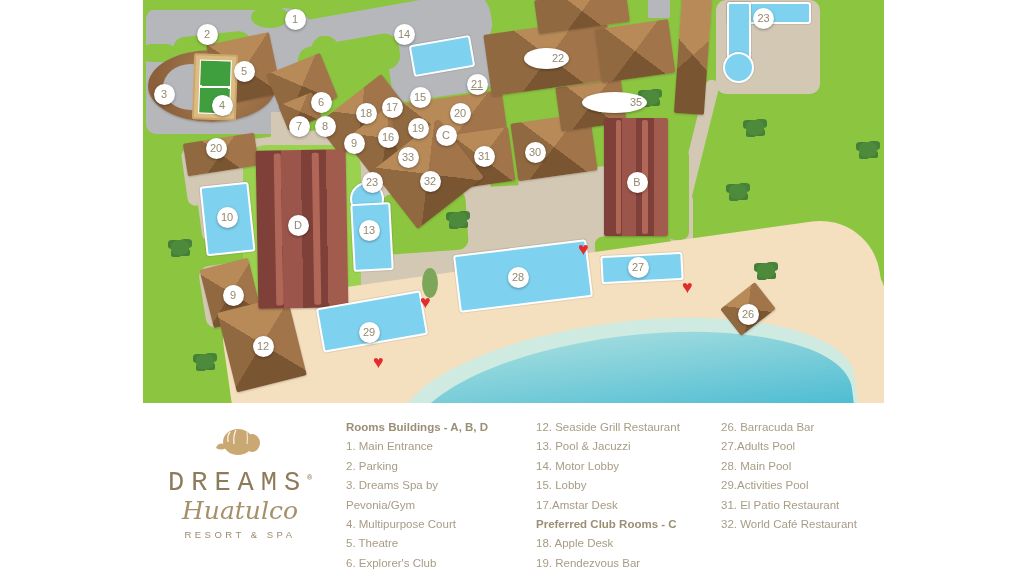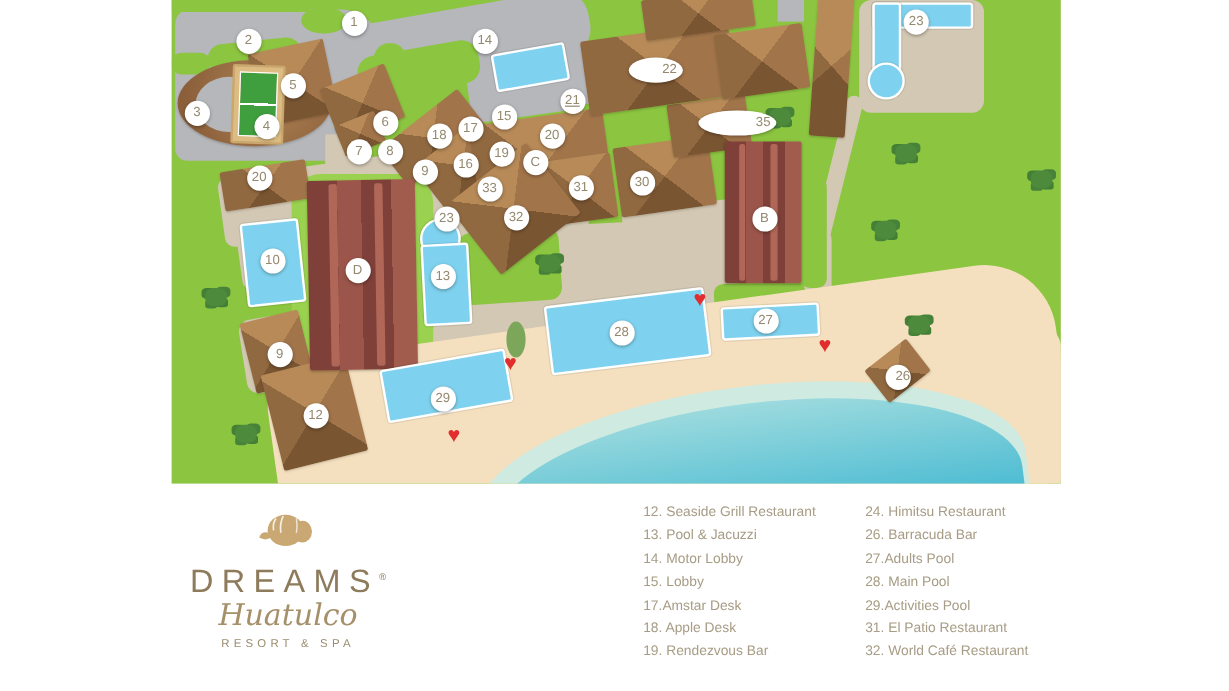--- a/index.html
+++ b/index.html
@@ -25,21 +25,21 @@
   .heart{color:#e12d2d;font-size:18px;line-height:18px;z-index:35;}
   .tree{width:18px;height:15px;border-radius:40%;background:#4d8a3b;z-index:30;
         box-shadow:6px -4px 0 -3px #47823a,-6px -3px 0 -3px #447f36,5px 5px 0 -4px #447f36,-4px 6px 0 -4px #47823a;}
   .bush{background:#7ca75b;border-radius:50%;z-index:30;}
   
   .lcol{position:absolute;top:418px;width:190px;color:#a79c85;font-size:11.5px;}
   .lrow{height:19.4px;line-height:19.4px;white-space:nowrap;}
   .lrow.h{font-weight:bold;color:#9a8f75;}
   
   #logo{position:absolute;left:140px;top:424px;width:200px;text-align:center;color:#8d7b5b;}
-  #logo .brand{font-family:Liberation Sans, sans-serif;font-size:27px;letter-spacing:7px;
+  #logo .brand{font-family:Liberation Mono, monospace;font-size:27px;letter-spacing:7px;
                margin-top:6px;white-space:nowrap;}
   #logo .brand sup{font-size:8px;letter-spacing:0;}
   #logo .script{font-family:"DejaVu Serif",serif;font-style:italic;font-size:25px;
                 color:#a5906a;margin-top:-2px;}
   #logo .tagline{font-size:9.5px;letter-spacing:3.5px;color:#9b8c6d;margin-top:4px;}
 </style>
 </head>
 <body>
 
 <div id="page">
@@ -161,21 +161,21 @@
         <div class="marker" style="left: 266.5px; top: 86.5px;">15</div>
         <div class="marker" style="left: 234.5px; top: 126.5px;">16</div>
         <div class="marker" style="left: 238.5px; top: 97px;">17</div>
         <div class="marker" style="left: 212.5px; top: 102.5px;">18</div>
         <div class="marker" style="left: 264.5px; top: 117.5px;">19</div>
         <div class="marker" style="left: 62.5px; top: 137.5px;">20</div>
         <div class="marker" style="left: 306.5px; top: 102.5px;">20</div>
         <div class="marker" style="left: 323.5px; top: 73.5px; text-decoration: underline;">21</div>
         <div class="marker" style="left: 380.5px; top: 47.5px; padding-left: 24px;">22</div>
         <div class="marker" style="left: 610px; top: 7.5px;">23</div>
-        <div class="marker" style="left: 594.5px; top: 303.5px; text-align: right;">26</div>
+        <div class="marker" style="left: 594.5px; top: 303.5px;">26</div>
         <div class="marker" style="left: 484.5px; top: 256.5px;">27</div>
         <div class="marker" style="left: 364.5px; top: 266.5px;">28</div>
         <div class="marker" style="left: 215.5px; top: 321.5px;">29</div>
         <div class="marker" style="left: 381.5px; top: 141.5px;">30</div>
         <div class="marker" style="left: 330.5px; top: 145.5px;">31</div>
         <div class="marker" style="left: 276.5px; top: 170.5px;">32</div>
         <div class="marker" style="left: 254.5px; top: 146.5px;">33</div>
         <div class="marker" style="left: 218.5px; top: 171.5px;">23</div>
         <div class="marker" style="left: 438.5px; top: 91.5px; padding-left: 44px;">35</div>
         <div class="marker" style="left: 483.5px; top: 171.5px;">B</div>
@@ -191,31 +191,41 @@
       <path d="M10 20 q-6 -2 -8 4 q5 3 10 0 z" fill="#c9a873"></path>
       <path d="M16 8 q-3 4 -2 10" stroke="#fff" stroke-width="1.4" fill="none" opacity=".8"></path>
       <path d="M22 6 q-3 6 -2 14" stroke="#fff" stroke-width="1.4" fill="none" opacity=".8"></path>
       <path d="M33 8 q1 6 0 12" stroke="#fff" stroke-width="1.2" fill="none" opacity=".7"></path>
     </svg>
     <div class="brand"><span>DREAMS</span><sup>®</sup></div>
     <div class="script">Huatulco</div>
     <div class="tagline">RESORT &amp; SPA</div>
   </div>
 
+  <div class="lcol" style="left:346px;">
+      <div class="lrow h">Rooms Buildings - A, B, D</div>
+      <div class="lrow i">1. Main Entrance</div>
+      <div class="lrow i">2. Parking</div>
+      <div class="lrow i">3. Dreams Spa by</div>
+      <div class="lrow i">Pevonia/Gym</div>
+      <div class="lrow i">4. Multipurpose Court</div>
+      <div class="lrow i">5. Theatre</div>
+      <div class="lrow i">6. Explorer's Club</div>
+    </div>
   <div class="lcol" style="left:536px;">
       <div class="lrow i">12. Seaside Grill Restaurant</div>
       <div class="lrow i">13. Pool &amp; Jacuzzi</div>
       <div class="lrow i">14. Motor Lobby</div>
       <div class="lrow i">15. Lobby</div>
       <div class="lrow i">17.Amstar Desk</div>
+      <div class="lrow h">Preferred Club Rooms - C</div>
       <div class="lrow i">18. Apple Desk</div>
       <div class="lrow i">19. Rendezvous Bar</div>
     </div>
   <div class="lcol" style="left:721px;">
-      <div class="lrow i">24. Himitsu Restaurant</div>
       <div class="lrow i">26. Barracuda Bar</div>
       <div class="lrow i">27.Adults Pool</div>
       <div class="lrow i">28. Main Pool</div>
       <div class="lrow i">29.Activities Pool</div>
       <div class="lrow i">31. El Patio Restaurant</div>
       <div class="lrow i">32. World Café Restaurant</div>
     </div>
 </div>
 
 </body></html>

